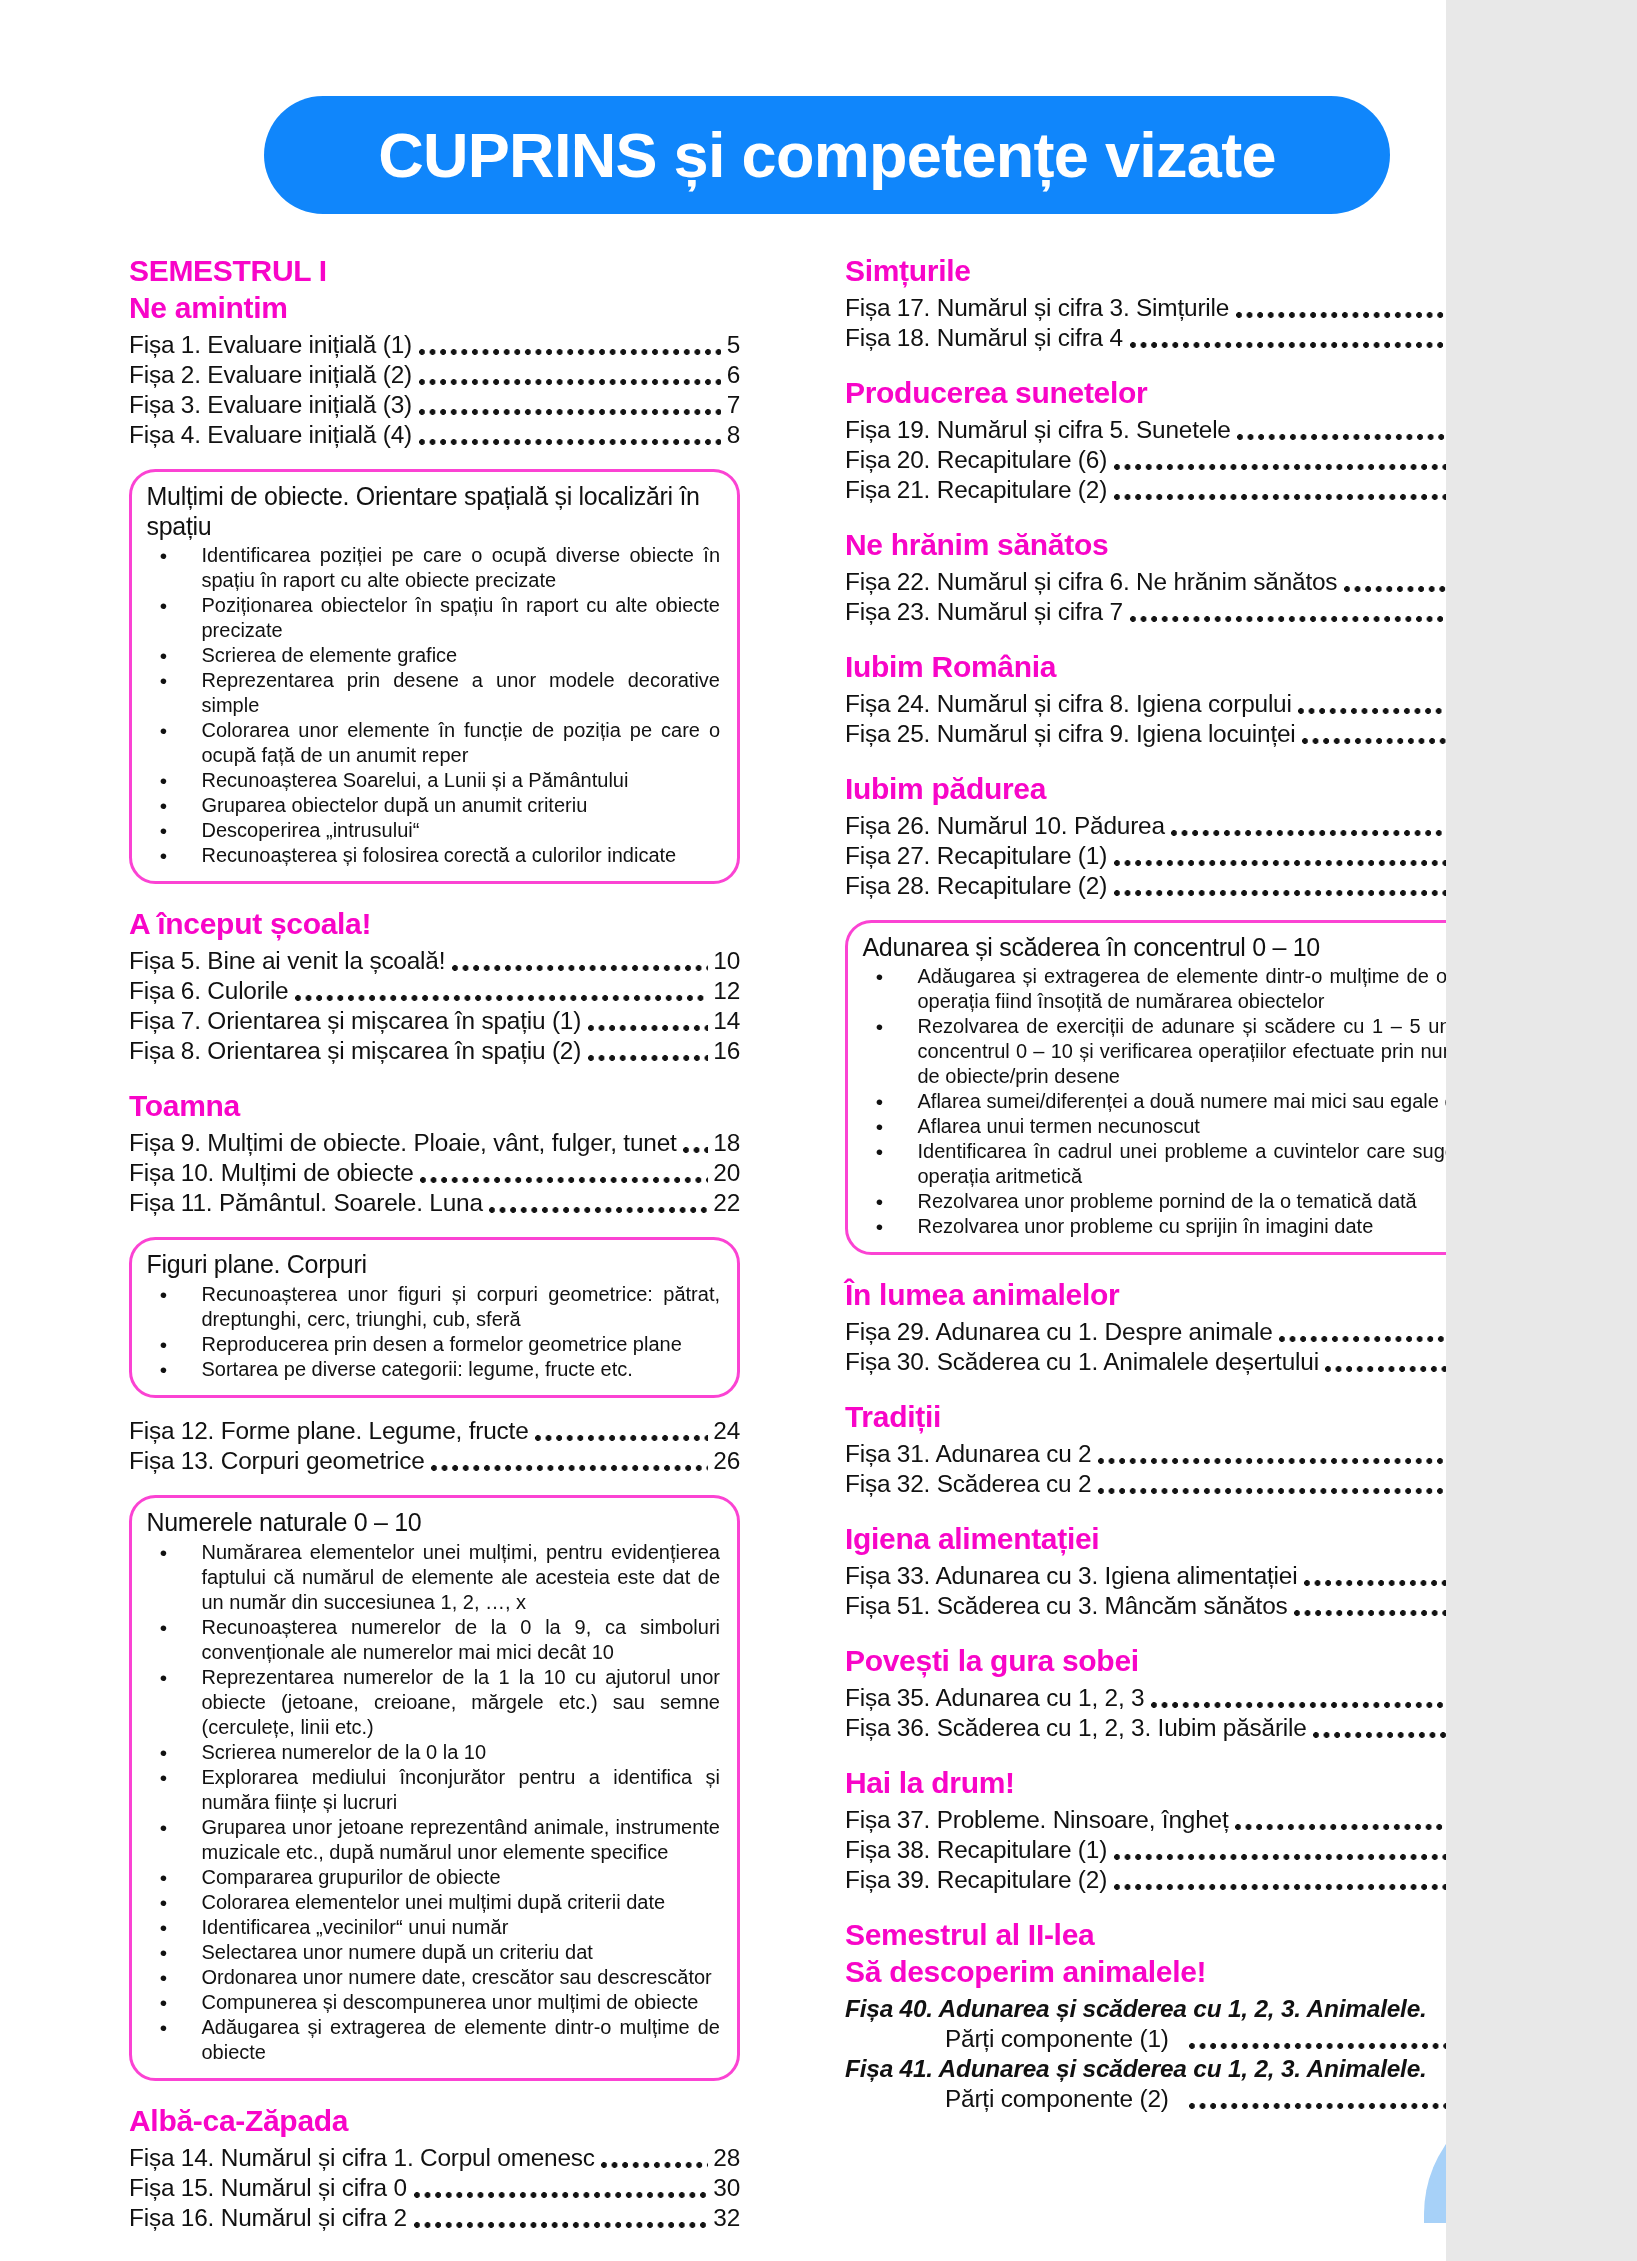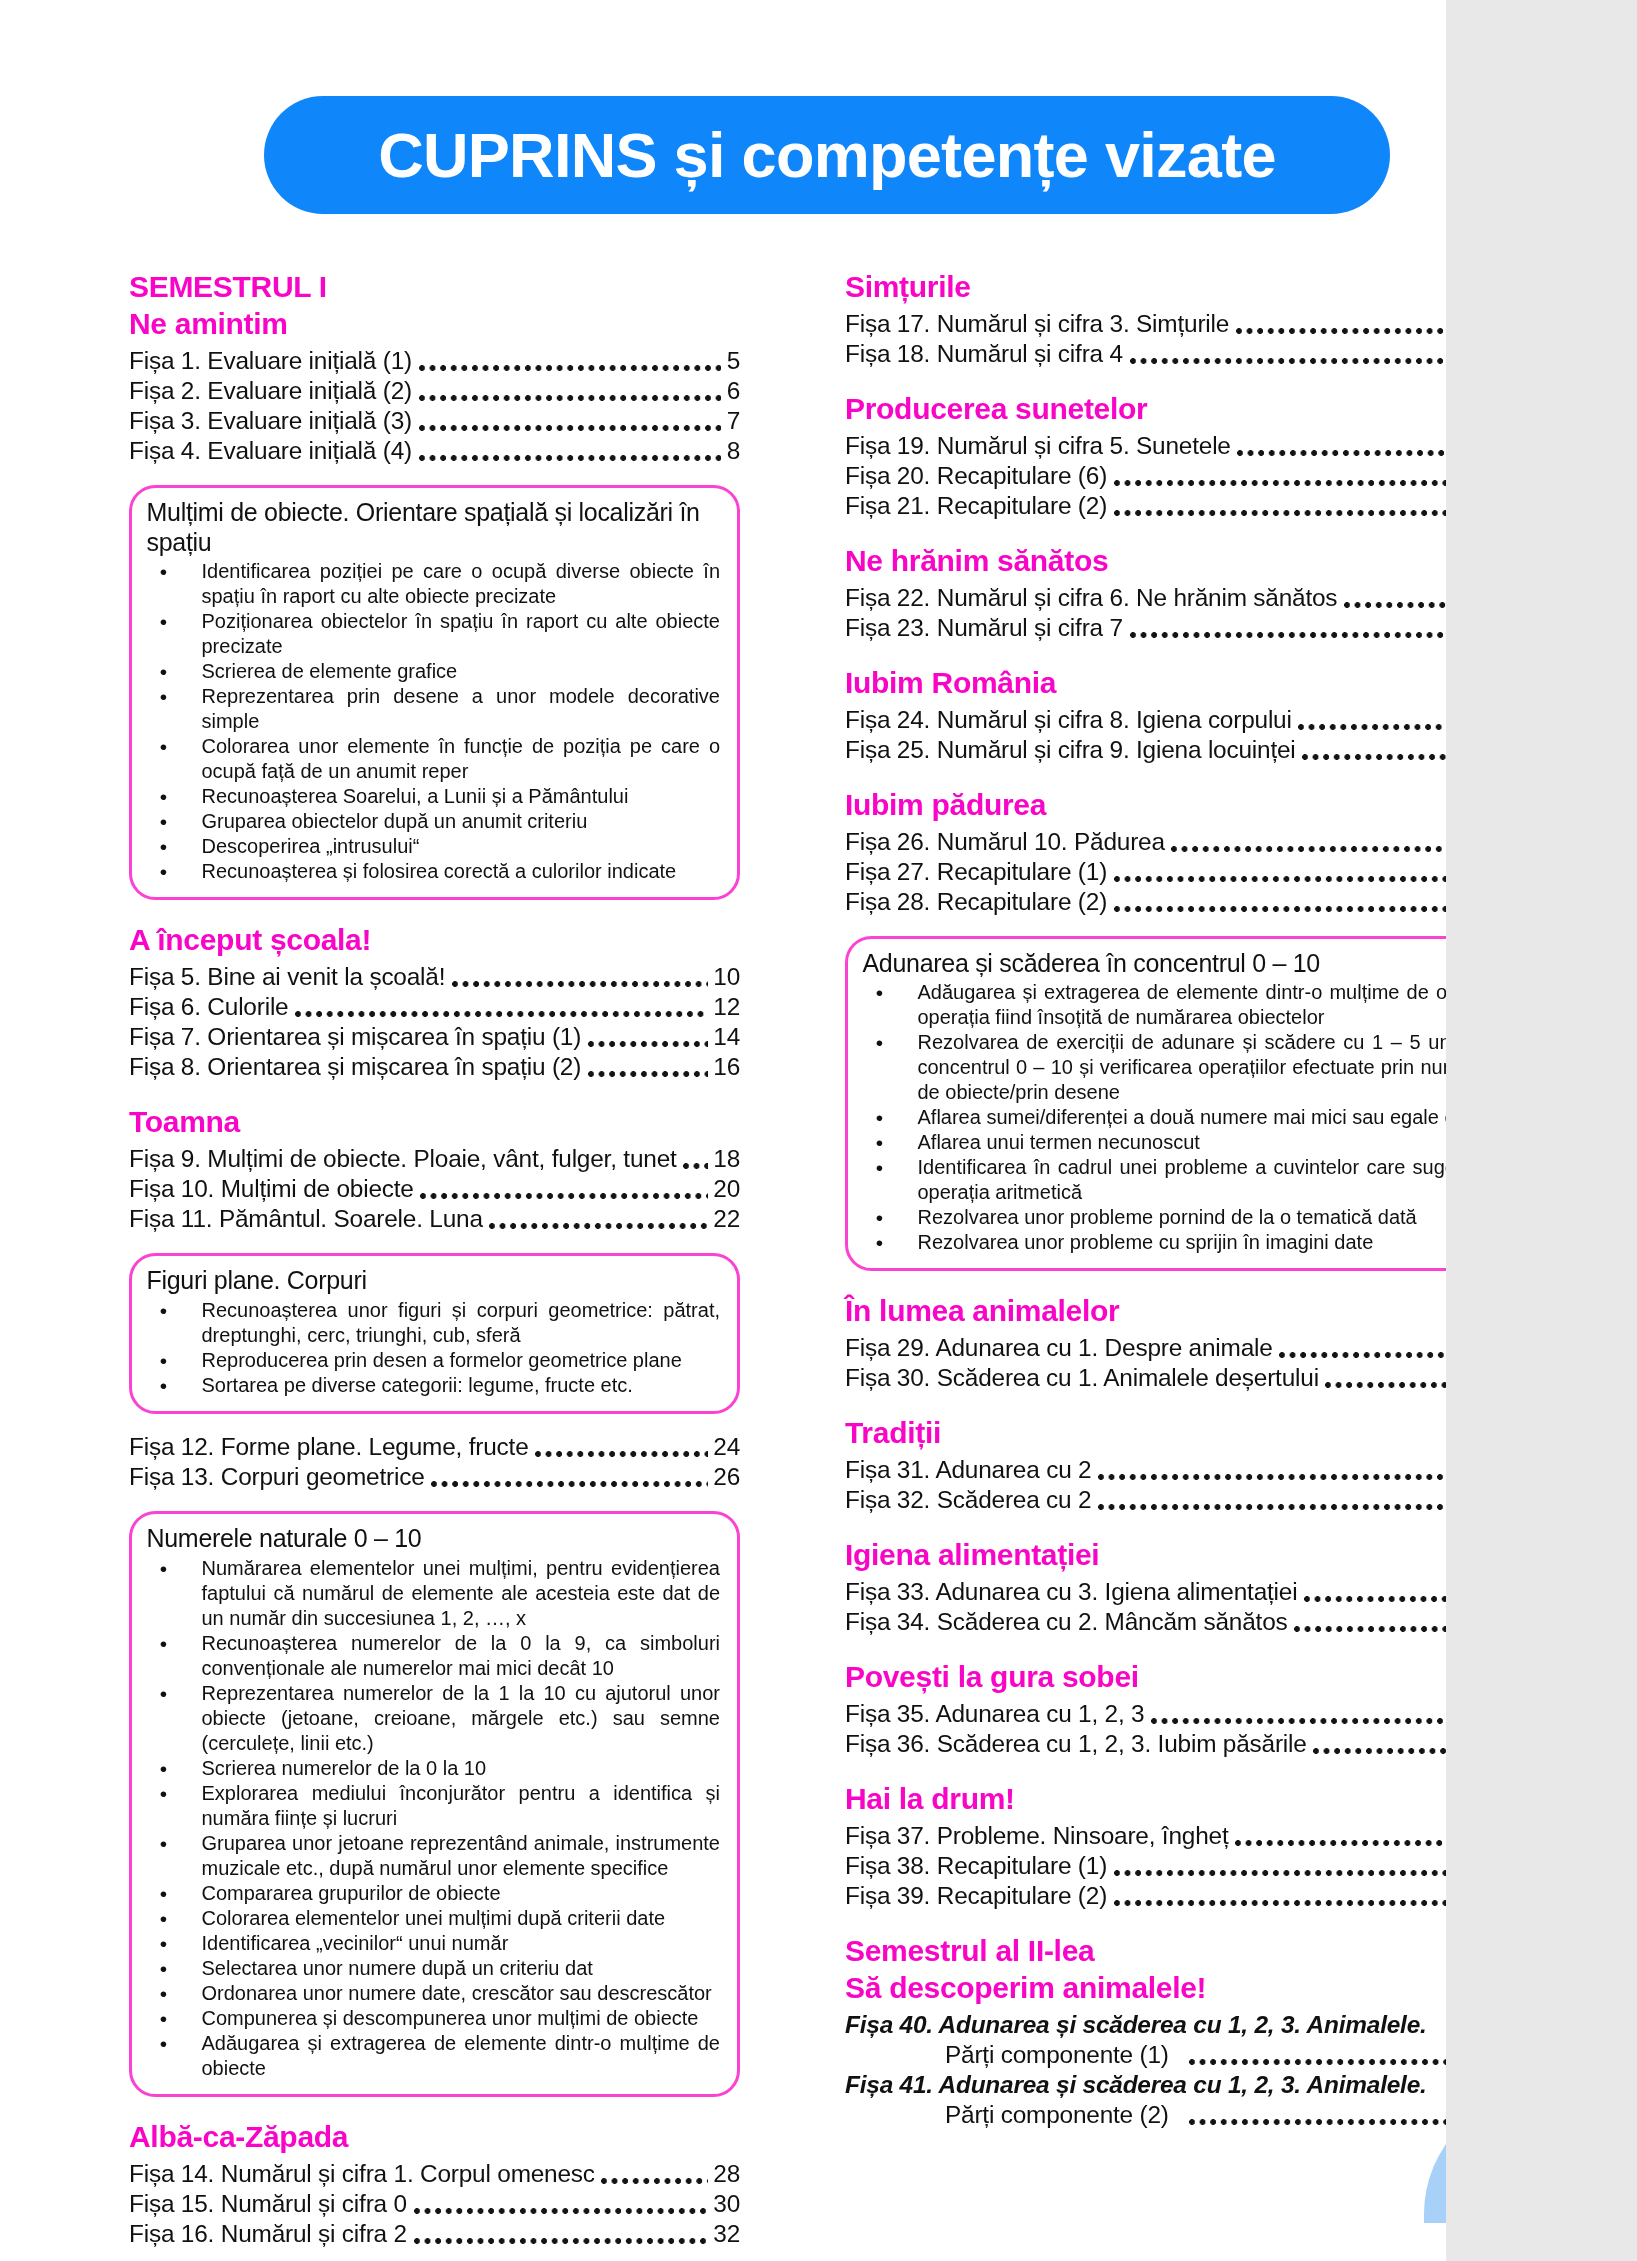--- a/index.html
+++ b/index.html
@@ -15,21 +15,21 @@
   }
   .banner-title{
     color:#ffffff;font-weight:bold;font-size:63px;white-space:nowrap;letter-spacing:-0.7px;
   }
   
   .col{position:absolute;top:248px;}
   .col-left{left:129px;width:611px;}
   .col-right{left:845px;width:681px;}
   
   .heading-group{margin:21px 0 4px 0;}
-  .col .heading-group:first-child{margin-top:20px;}
+  .col .heading-group:first-child{margin-top:4px;}
   .heading-line{
     color:#f805c8;font-weight:bold;font-size:30px;line-height:37px;letter-spacing:-0.3px;
   }
   
   .entry-group{margin:0;}
   .entry{display:flex;align-items:flex-end;font-weight:normal;font-size:24.4px;line-height:30px;letter-spacing:-0.2px;}
   .entry-label{white-space:nowrap;}
   .dots{
     flex:1 1 auto;align-self:flex-end;height:6px;margin:0 5.3px 5.3px 6.6px;
     background-image:radial-gradient(circle at 3px 3px,#141414 2.6px,transparent 3.2px);
@@ -344,21 +344,21 @@
       <div class="heading-group">
         <div class="heading-line">Igiena alimentației</div>
       </div>
       <div class="entry-group">
         <div class="entry">
           <span class="entry-label">Fișa 33. Adunarea cu 3. Igiena alimentației</span>
           <span class="dots"></span>
           <span class="entry-page">62</span>
         </div>
         <div class="entry">
-          <span class="entry-label">Fișa 34. Scăderea cu 2. Mâncăm sănătos</span>
+          <span class="entry-label">Fișa 51. Scăderea cu 3. Mâncăm sănătos</span>
           <span class="dots"></span>
           <span class="entry-page">64</span>
         </div>
       </div>
       <div class="heading-group">
         <div class="heading-line">Povești la gura sobei</div>
       </div>
       <div class="entry-group">
         <div class="entry">
           <span class="entry-label">Fișa 35. Adunarea cu 1, 2, 3</span>

